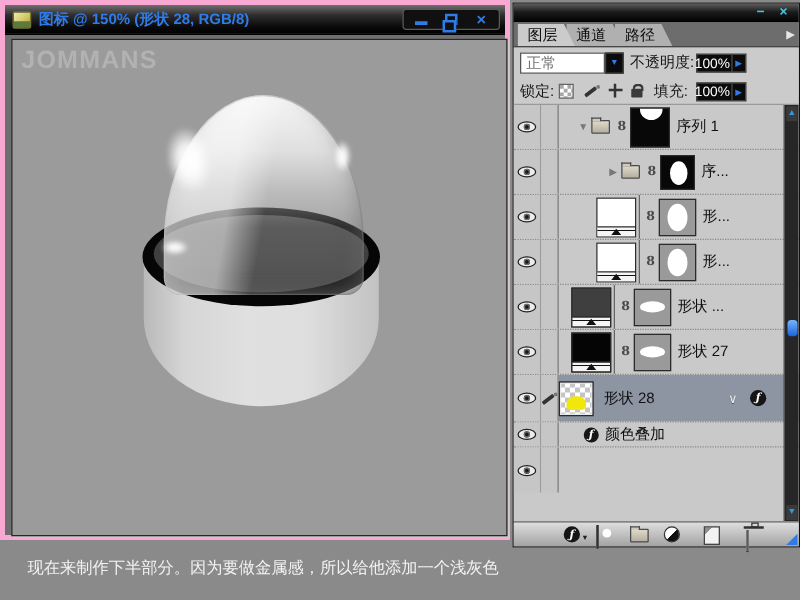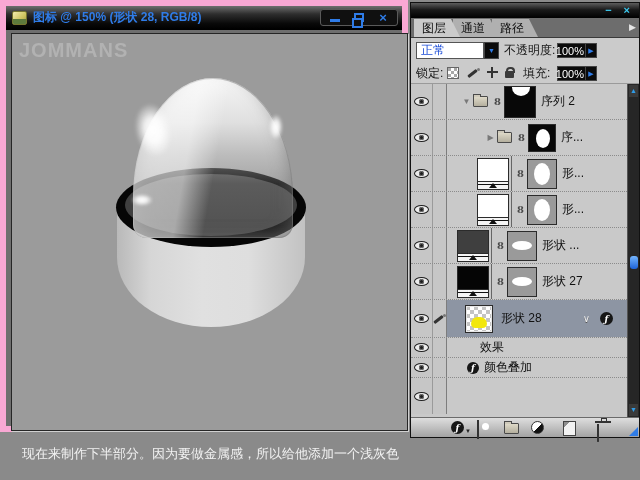--- a/index.html
+++ b/index.html
@@ -1,21 +1,21 @@
 <!DOCTYPE html>
 <html><head>
 <meta charset="utf-8">
 <style>
   * { box-sizing: border-box; margin: 0; padding: 0; }
   html,body { width:640px; height:480px; }
   body { font-family:"Liberation Sans", sans-serif; }
   .desktop { position:relative; width:640px; height:480px; background:#8a8a8a; overflow:hidden; }
 
   
-  .docwin { position:absolute; left:0; top:0; width:408px; height:432px; background:#6f6f6f; border:6px solid #f9a8d4; }
+  .docwin { position:absolute; left:0; top:0; width:408px; height:432px; background:#6f6f6f; border:4px solid #f9a8d4; }
   .dtitle { position:absolute; left:0; top:0; right:0; height:24px;
             background:linear-gradient(#6f6f6f 0%, #2e2e2e 35%, #0a0a0a 75%, #000 100%);
             border-bottom:1px solid #000; display:flex; align-items:center; padding:0 4px; }
   .dicon { width:15px; height:14px; margin:0 6px 0 2px; border:1px solid #76762e; border-radius:2px;
            background:linear-gradient(135deg,#f2ecae 0%,#cdc45e 60%,#9c9440 100%); position:relative; overflow:hidden; flex:none;}
   .dicon::after { content:""; position:absolute; left:0; right:0; bottom:0; height:5px; background:#5d7a3c; }
   .dtitle-text { color:#2f7ce8; font-size:12px; font-weight:bold; white-space:nowrap; }
   .winbtns { margin-left:auto; display:flex; align-items:center; height:17px; background:#101010;
              border:1px solid #5a5a5a; border-radius:3px; padding:0 2px; }
   .wbtn { width:24px; height:15px; display:flex; align-items:center; justify-content:center;
@@ -61,21 +61,21 @@
   .tab { height:18px; padding:0 14px 0 8px; margin-right:-7px; font-size:12px; color:#0d0d0d;
          display:flex; align-items:center; background:#b0b0b0;
          clip-path:polygon(0 0, calc(100% - 9px) 0, 100% 100%, 0 100%); }
   .tab.active { background:#cbcbcb; z-index:2;text-align:right; }
   .pmenu { position:absolute; right:3px; top:4px; color:#e6e6e6; font-size:9px; }
 
   .hdr { position:absolute; left:0; right:0; background:#cbcbcb; }
   .moderow { top:35px; height:24px; }
   .lockrow { top:59px; height:22px; border-bottom:1px solid #9a9a9a; }
   .modefield { position:absolute; left:5px; top:4px; width:68px; height:17px; background:#fff;
-               border:1px solid #555; font-size:12px; color:#1d4ed8; display:flex; align-items:center; padding-left:4px; }
+               border:1px solid #555; font-size:12px; color:#737373; display:flex; align-items:center; padding-left:4px; }
   .modebtn { position:absolute; left:73px; top:4px; width:15px; height:17px; background:#0b0b0b;
              border:1px solid #444; color:#2f7ce8; font-size:7px; display:flex; align-items:center; justify-content:center; }
   .hlabel { position:absolute; font-size:12px; color:#151515; top:50%; transform:translateY(-50%); white-space:nowrap; }
   .dfield { position:absolute; height:15px; width:29px; background:#0b0b0b; border:1px solid #444;
             color:#fff; font-size:11px; display:flex; align-items:center; justify-content:flex-end; padding-right:1px; }
   .arrbtn { position:absolute; height:15px; width:11px; background:#0b0b0b; border:1px solid #444; border-left:none;
             color:#2f7ce8; font-size:7px; display:flex; align-items:center; justify-content:center; }
   .checkicon { position:absolute; left:36px; top:5px; width:12px; height:12px; border:1px solid #666;
                background:repeating-conic-gradient(#fff 0 25%, #a8a8a8 0 50%) 0 0/6px 6px; }
   .brushicon { width:13px; height:13px; position:relative; }
@@ -241,21 +241,21 @@
             <span class="eyeicon"></span>
           </div>
         <div class="cell-aux"></div>
         <div class="rc" style="padding-left:14px;">
           <span class="tri">▼</span>
           <span class="folder"></span>
           <span class="chain">8</span>
           <span class="gthumb gt-big">
               <span class="arc-top"></span>
             </span>
-          <span class="lname">序列 2</span>
+          <span class="lname">序列 1</span>
         </div>
       </div>
 
       <div class="lrow" style="height:36px;">
         <div class="cell-eye">
             <span class="eyeicon"></span>
           </div>
         <div class="cell-aux"></div>
         <div class="rc" style="padding-left:38px;">
           <span class="tri">▶</span>
@@ -332,39 +332,30 @@
         </div>
       </div>
 
       <div class="lrow" style="height:38px;">
         <div class="cell-eye">
             <span class="eyeicon"></span>
           </div>
         <div class="cell-aux">
             <span class="brushicon"></span>
           </div>
-        <div class="rc sel" style="padding-left:18px;text-align:center;">
+        <div class="rc sel" style="text-align:center;">
           <span class="checkthumb">
               <span class="blob"></span>
             </span>
           <span class="lname" style="margin-left:8px;">形状 28</span>
           <span class="chev">∨</span>
           <span class="fx rowfx">ƒ</span>
         </div>
       </div>
 
-      <div class="lrow" style="height:20px;">
-        <div class="cell-eye">
-            <span class="eyeicon"></span>
-          </div>
-        <div class="cell-aux"></div>
-        <div class="rc" style="padding-left:28px;">
-          <span class="lname">效果</span>
-        </div>
-      </div>
 
       <div class="lrow" style="height:20px;">
         <div class="cell-eye">
             <span class="eyeicon"></span>
           </div>
         <div class="cell-aux"></div>
         <div class="rc" style="padding-left:20px;">
           <span class="fx" style="width:12px;height:12px;">ƒ</span>
           <span class="lname">颜色叠加</span>
         </div>

